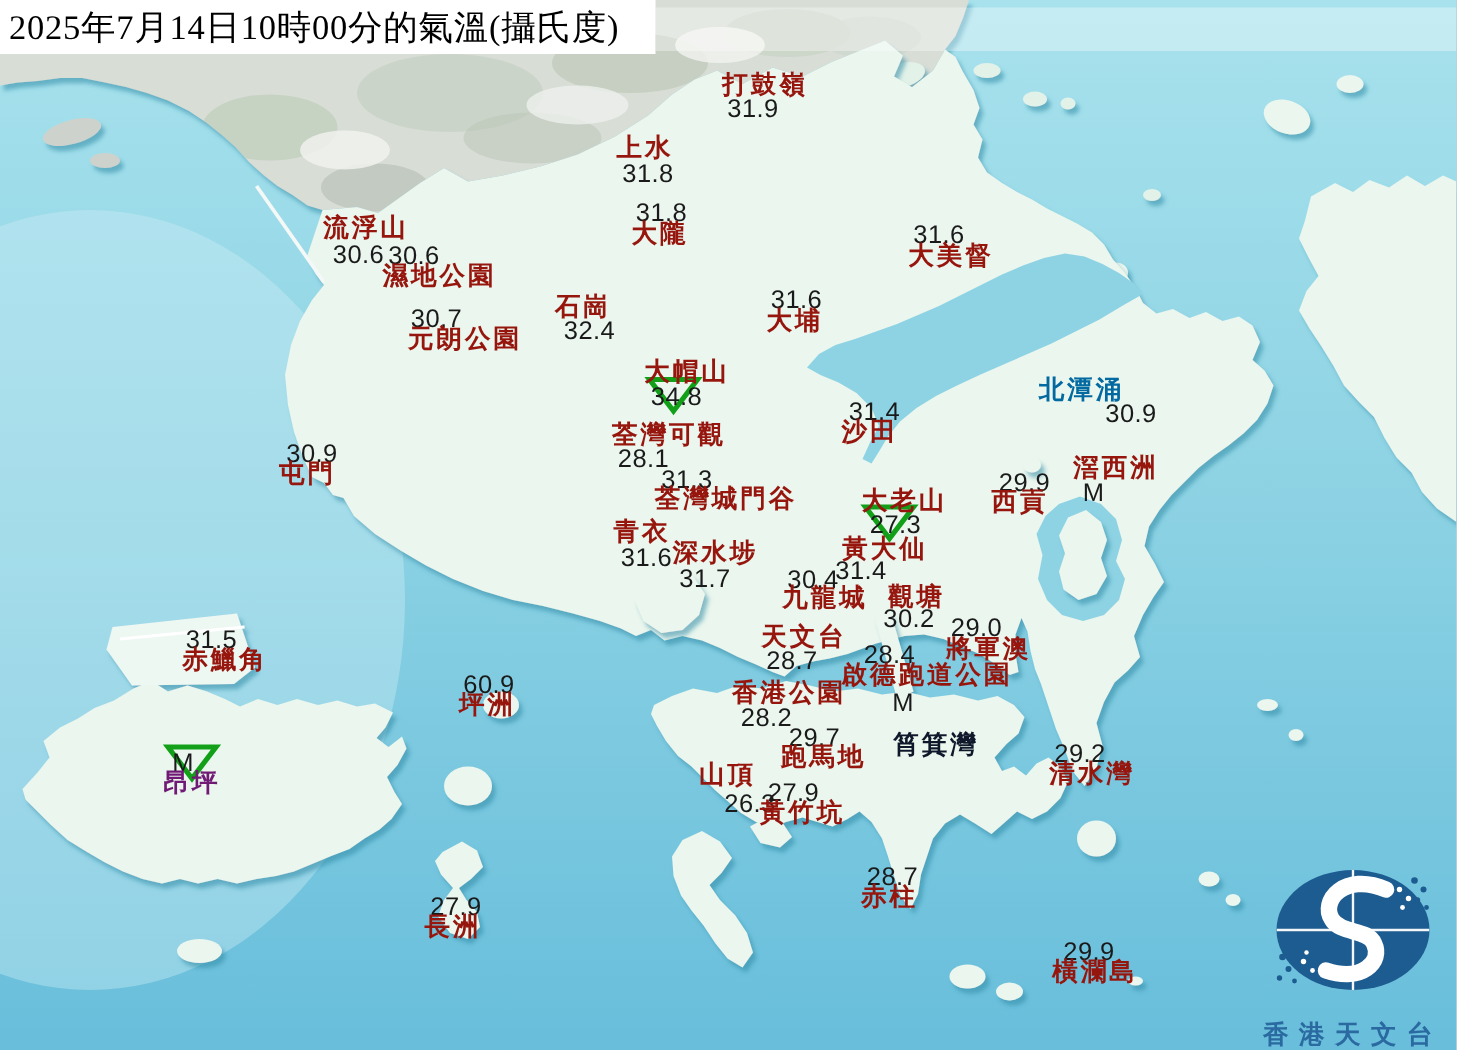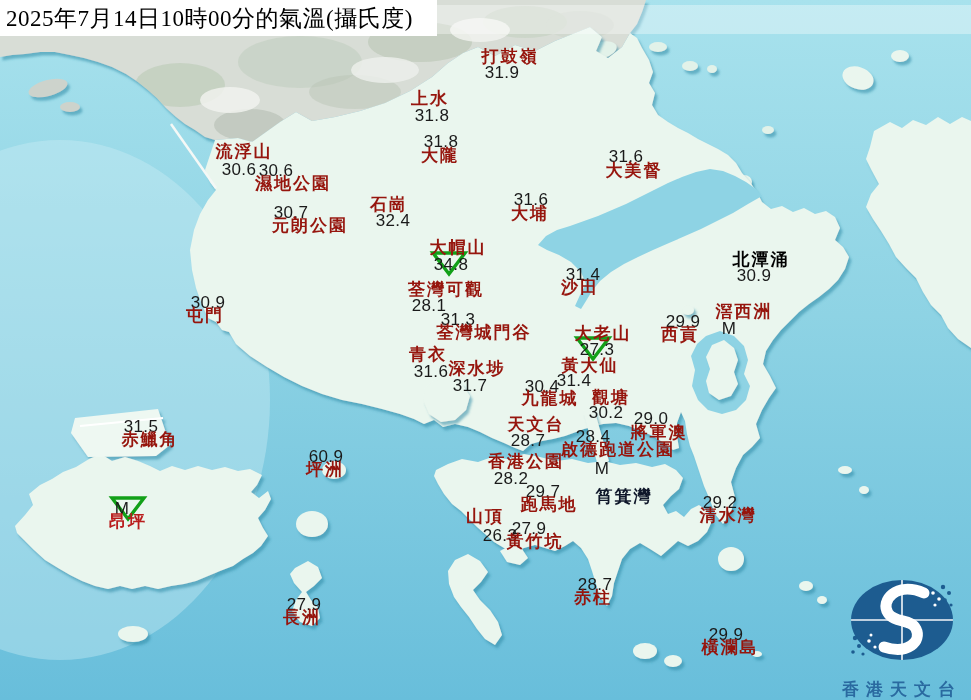--- a/index.html
+++ b/index.html
@@ -156,21 +156,21 @@
       <div class="station-value" style="left: 531px; top: 191px; color: rgb(26, 26, 26);">31.6</div>
       <div class="station-name" style="left: 530px; top: 205px; color: rgb(150, 21, 13);">大埔</div>
       <svg viewBox="0 0 38 26" class="trend-tri" style="left: 430px; top: 251px;">
         <polygon points="3,2 35,2 19,23" fill="none" stroke="#12a018" stroke-width="3.4"></polygon>
       </svg>
       <div class="station-value" style="left: 451px; top: 256px; color: rgb(26, 26, 26);">34.8</div>
       <div class="station-name" style="left: 458px; top: 239px; color: rgb(150, 21, 13);">大帽山</div>
       <div class="station-value" style="left: 583px; top: 266px; color: rgb(26, 26, 26);">31.4</div>
       <div class="station-name" style="left: 580px; top: 279px; color: rgb(150, 21, 13);">沙田</div>
       <div class="station-value" style="left: 754px; top: 267px; color: rgb(26, 26, 26);">30.9</div>
-      <div class="station-name" style="left: 761px; top: 251px; color: #000000;">北潭涌</div>
+      <div class="station-name" style="left: 721px; top: 251px; color: #0369a1;">北潭涌</div>
       <div class="station-value" style="left: 429px; top: 297px; color: rgb(26, 26, 26);">28.1</div>
       <div class="station-name" style="left: 446px; top: 281px; color: rgb(150, 21, 13);">荃灣可觀</div>
       <div class="station-value" style="left: 208px; top: 294px; color: rgb(26, 26, 26);">30.9</div>
       <div class="station-name" style="left: 205px; top: 307px; color: rgb(150, 21, 13);">屯門</div>
       <div class="station-value" style="left: 458px; top: 311px; color: rgb(26, 26, 26);">31.3</div>
       <div class="station-name" style="left: 484px; top: 324px; color: rgb(150, 21, 13);">荃灣城門谷</div>
       <div class="station-value" style="left: 729px; top: 320px; color: rgb(26, 26, 26);">M</div>
       <div class="station-name" style="left: 744px; top: 303px; color: rgb(150, 21, 13); text-align: center;">滘西洲</div>
       <div class="station-value" style="left: 683px; top: 313px; color: rgb(26, 26, 26);">29.9</div>
       <div class="station-name" style="left: 680px; top: 326px; color: rgb(150, 21, 13);">西貢</div>
@@ -200,21 +200,21 @@
       <div class="station-value" style="left: 602px; top: 460px; color: rgb(26, 26, 26);">M</div>
       <div class="station-name" style="left: 624px; top: 488px; color: #0f172a; text-align: center;">筲箕灣</div>
       <div class="station-value" style="left: 141px; top: 418px; color: rgb(26, 26, 26);">31.5</div>
       <div class="station-name" style="left: 150px; top: 431px; color: rgb(150, 21, 13);">赤鱲角</div>
       <div class="station-value" style="left: 326px; top: 448px; color: rgb(26, 26, 26);">60.9</div>
       <div class="station-name" style="left: 325px; top: 461px; color: rgb(150, 21, 13);">坪洲</div>
       <svg viewBox="0 0 38 26" class="trend-tri" style="left: 109px; top: 496px;">
         <polygon points="3,2 35,2 19,23" fill="none" stroke="#12a018" stroke-width="3.4"></polygon>
       </svg>
       <div class="station-value" style="left: 122px; top: 500px; color: rgb(26, 26, 26);">M</div>
-      <div class="station-name" style="left: 128px; top: 513px; color: #b91c1c;">昂坪</div>
+      <div class="station-name" style="left: 128px; top: 513px; color: #701a75;">昂坪</div>
       <div class="station-value" style="left: 500px; top: 495px; color: rgb(26, 26, 26); margin-top: 32px;">26.3</div>
       <div class="station-name" style="left: 485px; top: 508px; color: rgb(150, 21, 13);">山頂</div>
       <div class="station-value" style="left: 543px; top: 483px; color: rgb(26, 26, 26);">29.7</div>
       <div class="station-name" style="left: 549px; top: 496px; color: rgb(150, 21, 13);">跑馬地</div>
       <div class="station-value" style="left: 529px; top: 520px; color: rgb(26, 26, 26);">27.9</div>
       <div class="station-name" style="left: 535px; top: 533px; color: rgb(150, 21, 13);">黃竹坑</div>
       <div class="station-value" style="left: 720px; top: 494px; color: rgb(26, 26, 26);">29.2</div>
       <div class="station-name" style="left: 728px; top: 507px; color: rgb(150, 21, 13);">清水灣</div>
       <div class="station-value" style="left: 304px; top: 596px; color: rgb(26, 26, 26);">27.9</div>
       <div class="station-name" style="left: 302px; top: 609px; color: rgb(150, 21, 13);">長洲</div>

